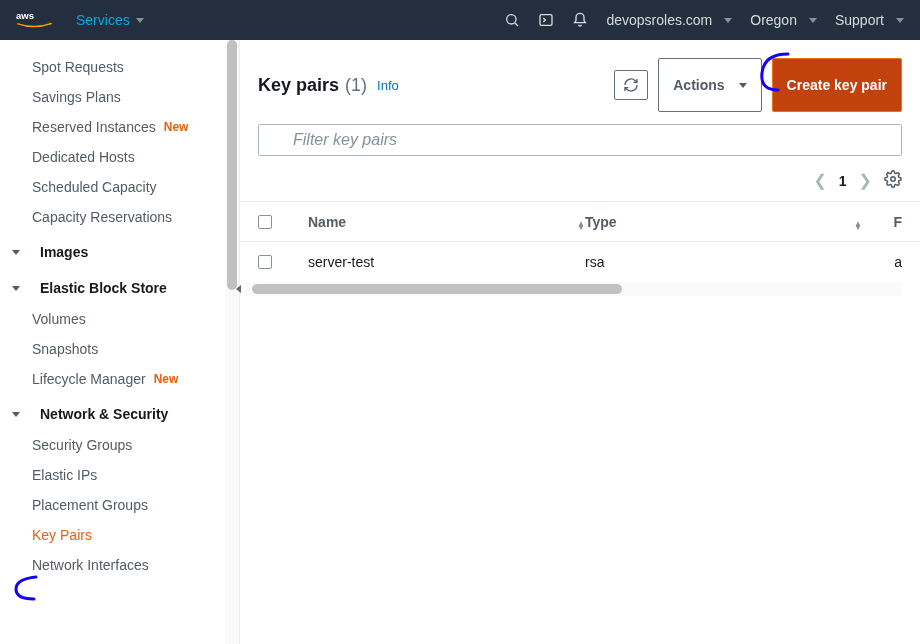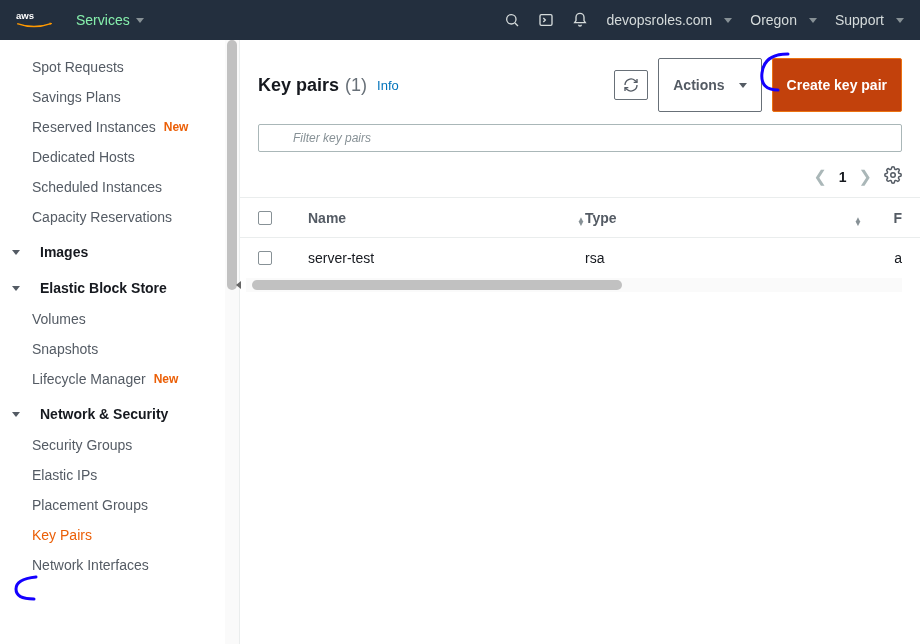--- a/index.html
+++ b/index.html
@@ -1,20 +1,20 @@
 <!DOCTYPE html>
 <html><head>
 <meta charset="utf-8">
 <style>
   * { box-sizing: border-box; margin: 0; padding: 0; }
   body { font-family: "Amazon Ember", "Helvetica Neue", Arial, sans-serif; font-size: 14px; color: #16191f; background: #fff; width: 920px; height: 644px; overflow: hidden; }
   
   .topnav { height: 40px; background: #232f3e; display: flex; align-items: center; padding: 0 16px; color: #d5dbdb; }
   .logo-slot { display: flex; align-items: center; margin-right: 24px; color:#ff9900; }
-  .services { display: flex; align-items: center; cursor: pointer; color:#86efac; }
+  .services { display: flex; align-items: center; cursor: pointer; color:#0ea5e9; }
   .topnav-right { margin-left: auto; display: flex; align-items: center; gap: 18px; }
   .topnav-icon { color: #d5dbdb; display: flex; align-items: center; cursor: pointer; }
   .acct-item { display: flex; align-items: center; gap: 6px; cursor: pointer; color:#d5dbdb; }
   .caret-down { width:0; height:0; border-left:4px solid transparent; border-right:4px solid transparent; border-top:5px solid #879196; display:inline-block; margin-left:6px; }
   
   .shell { display: flex; height: calc(644px - 40px); }
   .sidebar-wrap { width: 240px; display: flex; border-right: 1px solid #eaeded; }
   .sidebar { flex: 1; overflow-y: auto; padding: 12px 0 24px; }
   .sidebar-scroll { width: 14px; background: #fafafa; position: relative; }
   .sidebar-scroll .thumb { position:absolute; top:0; left:2px; right:2px; height:250px; background:#c1c1c1; border-radius:6px; }
@@ -31,21 +31,21 @@
   .main { flex:1; background:#fff; position:relative; }
   .page-header { padding:18px 18px 12px; display:flex; align-items:center; }
   .page-title { font-size:18px; font-weight:700; color:#16191f; display:flex; align-items:baseline; gap:6px;}
   .page-title .count { font-weight:400; color:#687078; }
   .info-link { color:#0073bb; font-size:13px; margin-left:10px; cursor:pointer; }
   .page-header-actions { margin-left:auto; display:flex; gap:10px; align-items:center; }
   .btn { border:1px solid #687078; background:#fff; border-radius:2px; padding:18px 14px; font-size:14px; font-weight:700; color:#545b64; cursor:pointer; display:flex; align-items:center; gap:8px; }
   .btn.icon-only { padding:6px 8px; }
   .btn-primary { background:#c2410c; border-color:#ec7211; color:#fff; }
   .filter-row { padding:0 18px 14px; }
-  .filter-input { width:100%; border:1px solid #aab7b8; border-radius:2px; padding:6px 10px 6px 34px; font-size:12px; font-style:italic; color:#687078; position:relative; }
+  .filter-input { width:100%; border:1px solid #aab7b8; border-radius:2px; padding:6px 10px 6px 34px; font-size:16px; font-style:italic; color:#687078; position:relative; }
   .filter-wrap { position:relative; }
   .filter-wrap .search-ic { position:absolute; left:10px; top:50%; transform:translateY(-50%); color:#687078; }
   .pager-row { padding:0 18px 10px; display:flex; justify-content:flex-end; align-items:center; gap:12px; color:#687078; }
   .pager-arrow { color:#aab7b8; cursor:pointer; font-size:16px; }
   .pager-page { font-weight:700; color:#16191f; }
   .gear { color:#545b64; cursor:pointer; }
   .table { width:100%; border-top:1px solid #eaeded; }
   .thead, .trow { display:grid; grid-template-columns: 50px 1fr 1fr 40px; align-items:center; padding:0 18px; height:40px; border-bottom:1px solid #eaeded; }
   .th { font-weight:700; color:#545b64; display:flex; align-items:center; gap:6px; }
   .th .sort { margin-left:auto; color:#879196; cursor:pointer; }
@@ -118,21 +118,21 @@
           <span>Savings Plans</span>
         </div>
       <div class="nav-item">
           <span>Reserved Instances</span>
           <span class="badge-new">New</span>
         </div>
       <div class="nav-item">
           <span>Dedicated Hosts</span>
         </div>
       <div class="nav-item">
-          <span>Scheduled Instances</span>
+          <span>Scheduled Capacity</span>
         </div>
       <div class="nav-item">
           <span>Capacity Reservations</span>
         </div>
 
       <div class="nav-group">
         <div class="nav-group-header">
             <span class="nav-caret"></span>
             <span>Images</span>
           </div>

